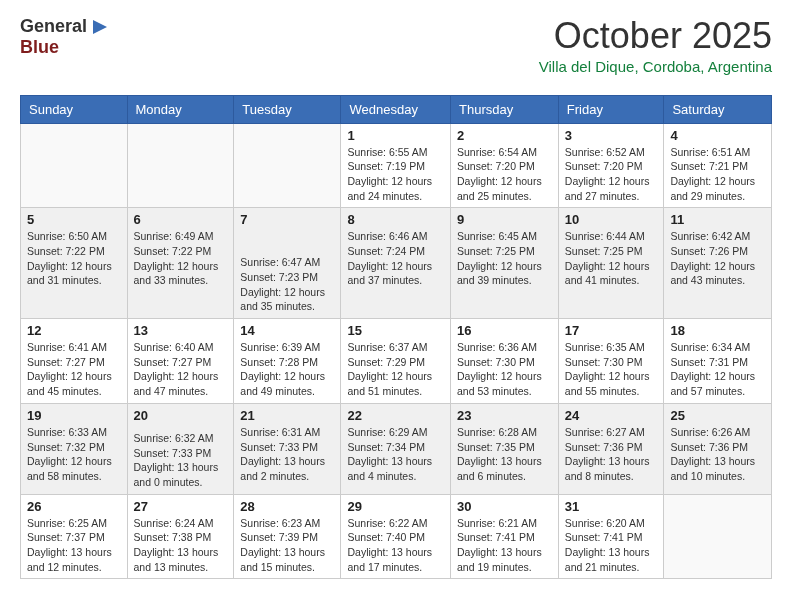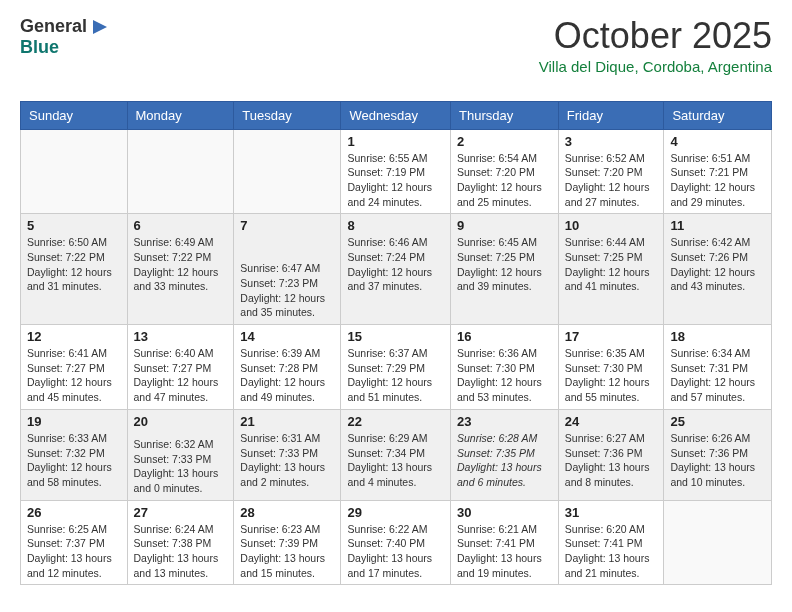--- a/index.html
+++ b/index.html
@@ -13,32 +13,32 @@
     .page {
       width: 792px;
       min-height: 612px;
       background: #fff;
       padding: 16px 20px 16px 20px;
     }
     .header {
       display: flex;
       justify-content: space-between;
       align-items: flex-start;
-      margin-bottom: 26px;
+      margin-bottom: 20px;
     }
     .logo-text-general {
       font-size: 18px;
       font-weight: bold;
       color: #333;
       line-height: 1.1;
     }
     .logo-text-blue {
       font-size: 18px;
       font-weight: bold;
-      color: #0f766e;
+      color: #7f1d1d;
       line-height: 1.1;
     }
     .logo-icon {
       width: 22px;
       height: 22px;
       margin-left: 2px;
     }
     .logo-block {
       display: flex;
       flex-direction: column;
@@ -297,21 +297,21 @@
           </td>
           <td>
             <div class="day-number">22</div>
             <div class="day-info" style="white-space: pre-line;">Sunrise: 6:29 AM
 Sunset: 7:34 PM
 Daylight: 13 hours
 and 4 minutes.</div>
           </td>
           <td>
             <div class="day-number">23</div>
-            <div class="day-info" style="white-space: pre-line; font-style: italic;">Sunrise: 6:28 AM
+            <div class="day-info" style="white-space: pre-line;">Sunrise: 6:28 AM
 Sunset: 7:35 PM
 Daylight: 13 hours
 and 6 minutes.</div>
           </td>
           <td>
             <div class="day-number">24</div>
             <div class="day-info" style="white-space: pre-line;">Sunrise: 6:27 AM
 Sunset: 7:36 PM
 Daylight: 13 hours
 and 8 minutes.</div>

